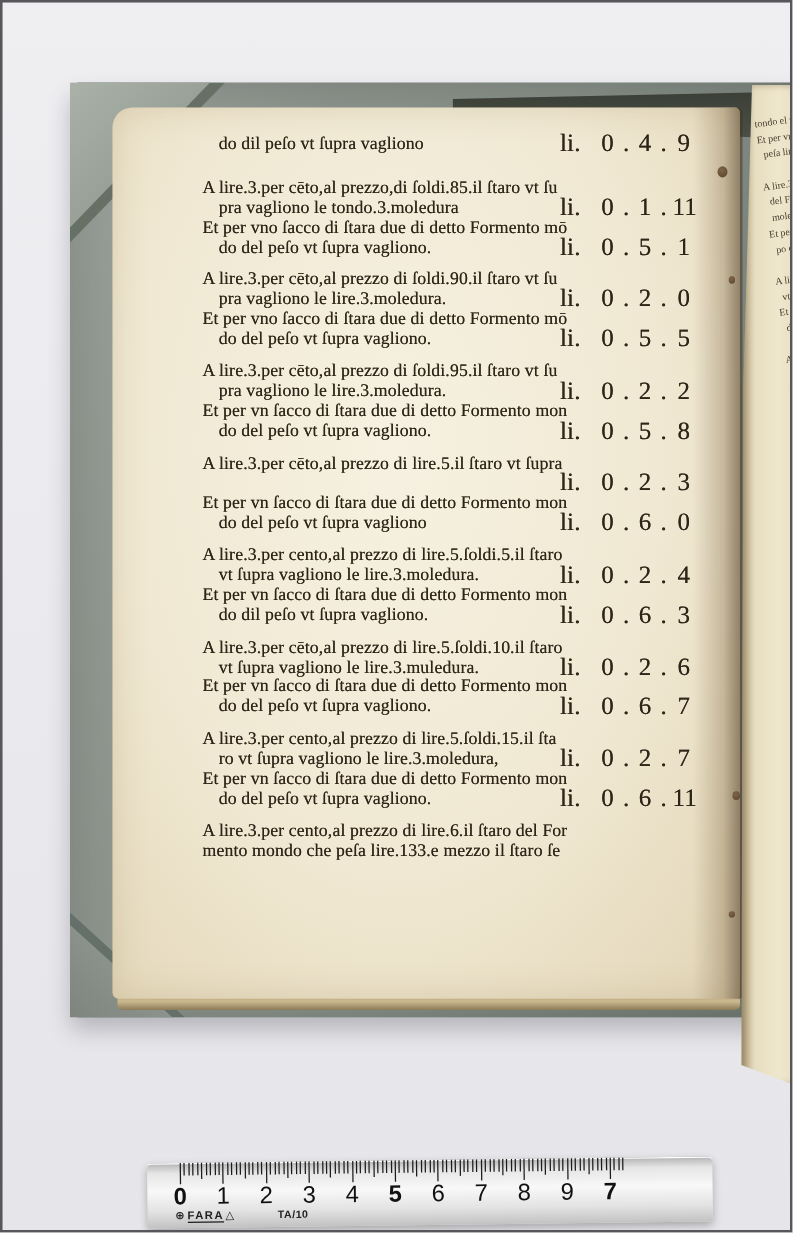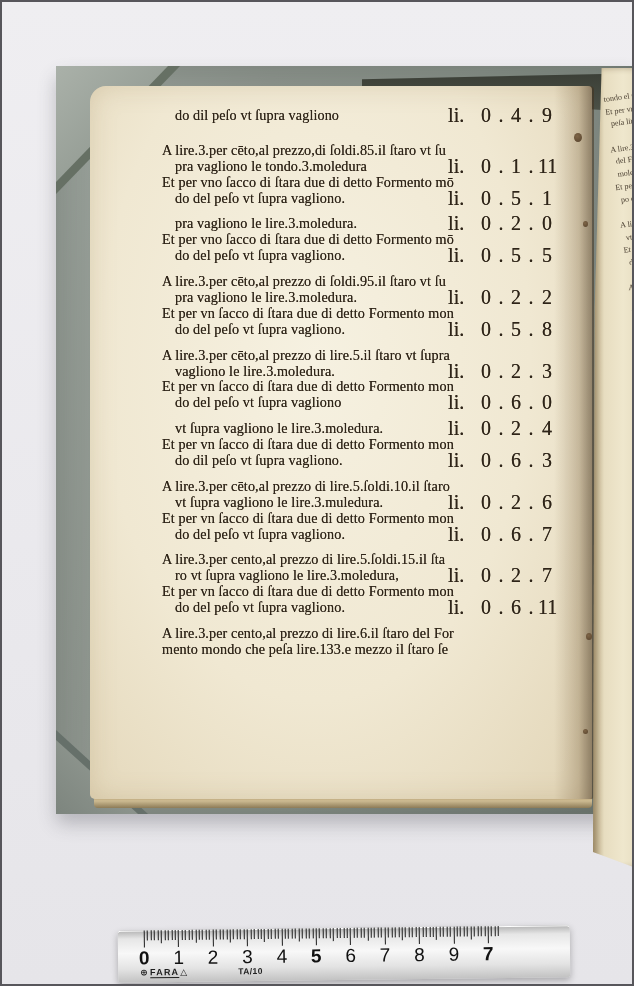--- a/index.html
+++ b/index.html
@@ -101,21 +101,21 @@
   .tick.mm{height:10px;}
   .tick.half{height:13px;}
   .tick.cm{height:17px;}
   .rnums{position:absolute;left:26px;top:17px;height:22px;}
   .rnum{position:absolute;transform:translateX(-50%);
     font-size:19px;font-weight:400;letter-spacing:-.5px;}
   .rnum.bold{font-weight:700;}
   .rbrand{position:absolute;left:22px;bottom:4px;font-size:9px;font-weight:700;
     letter-spacing:1.2px;color:#1d1d1d;display:flex;align-items:center;gap:1px;}
   .rbrand .bname{border-bottom:1.2px solid #1d1d1d;padding-bottom:.5px;}
-  .rmodel{position:absolute;left:120px;bottom:5px;font-size:8.5px;
+  .rmodel{position:absolute;left:104px;bottom:5px;font-size:8.5px;
     font-weight:700;color:#222;letter-spacing:.4px;}
 </style>
 </head>
 <body>
 
 <div class="stage">
 
   <div class="cover">
     <div class="fold fold-tl-dark"></div>
     <div class="fold fold-tl"></div>
@@ -154,20 +154,21 @@
             <div class="line"><span class="t ind">do del peſo vt ſupra vagliono.</span><span class="val">
                 <span class="u">li.</span>
                 <span class="n">0</span>
                 <span class="dot">.</span>
                 <span class="n">5</span>
                 <span class="dot">.</span>
                 <span class="n">1</span>
               </span></div>
           </div>
           <div class="para">
+            <div class="line"><span class="t">A lire.3.per cēto,al prezzo di ſoldi.90.il ſtaro vt ſu</span></div>
             <div class="line"><span class="t ind">pra vagliono le lire.3.moledura.</span><span class="val">
                 <span class="u">li.</span>
                 <span class="n">0</span>
                 <span class="dot">.</span>
                 <span class="n">2</span>
                 <span class="dot">.</span>
                 <span class="n">0</span>
               </span></div>
             <div class="line"><span class="t">Et per vno ſacco di ſtara due di detto Formento mō</span></div>
             <div class="line"><span class="t ind">do del peſo vt ſupra vagliono.</span><span class="val">
@@ -194,39 +195,40 @@
                 <span class="u">li.</span>
                 <span class="n">0</span>
                 <span class="dot">.</span>
                 <span class="n">5</span>
                 <span class="dot">.</span>
                 <span class="n">8</span>
               </span></div>
           </div>
           <div class="para">
             <div class="line"><span class="t">A lire.3.per cēto,al prezzo di lire.5.il ſtaro vt ſupra</span></div>
-            <div class="line"><span class="t ind">vagliono le lire.3.moledura.</span><span class="val">
+            <div class="line"><span class="val">
                 <span class="u">li.</span>
                 <span class="n">0</span>
                 <span class="dot">.</span>
                 <span class="n">2</span>
                 <span class="dot">.</span>
                 <span class="n">3</span>
               </span></div>
             <div class="line"><span class="t">Et per vn ſacco di ſtara due di detto Formento mon</span></div>
             <div class="line"><span class="t ind">do del peſo vt ſupra vagliono</span><span class="val">
                 <span class="u">li.</span>
                 <span class="n">0</span>
                 <span class="dot">.</span>
                 <span class="n">6</span>
                 <span class="dot">.</span>
                 <span class="n">0</span>
               </span></div>
           </div>
           <div class="para">
+            <div class="line"><span class="t">A lire.3.per cento,al prezzo di lire.5.ſoldi.5.il ſtaro</span></div>
             <div class="line"><span class="t ind">vt ſupra vagliono le lire.3.moledura.</span><span class="val">
                 <span class="u">li.</span>
                 <span class="n">0</span>
                 <span class="dot">.</span>
                 <span class="n">2</span>
                 <span class="dot">.</span>
                 <span class="n">4</span>
               </span></div>
             <div class="line"><span class="t">Et per vn ſacco di ſtara due di detto Formento mon</span></div>
             <div class="line"><span class="t ind">do dil peſo vt ſupra vagliono.</span><span class="val">

